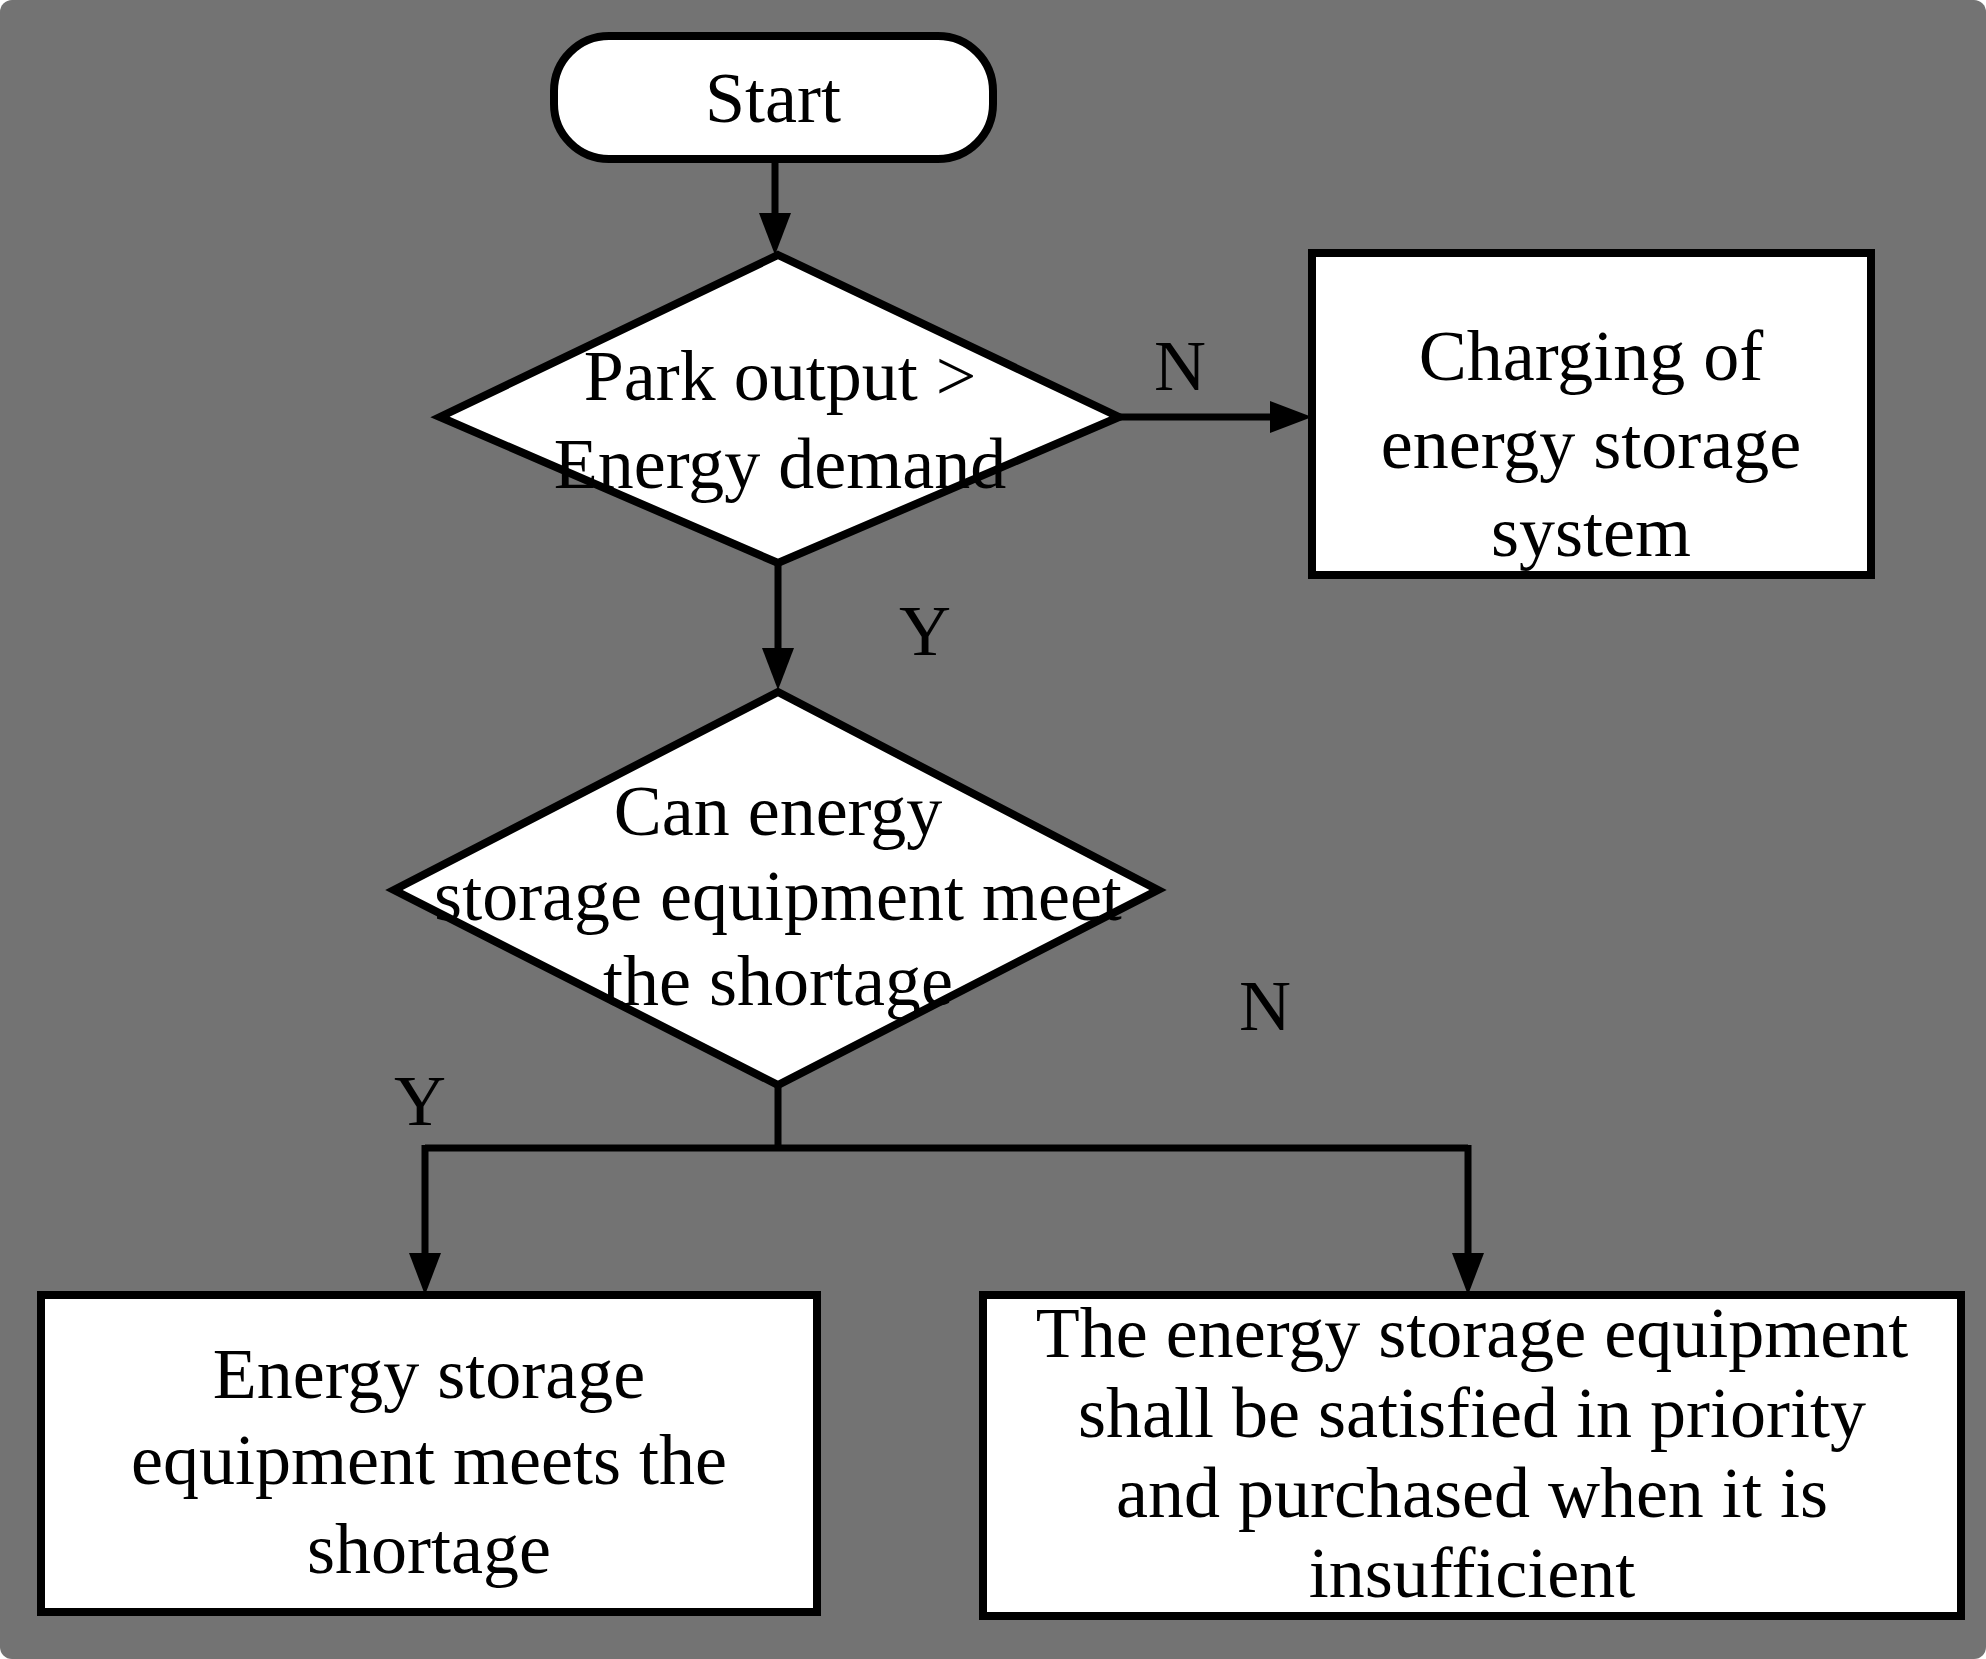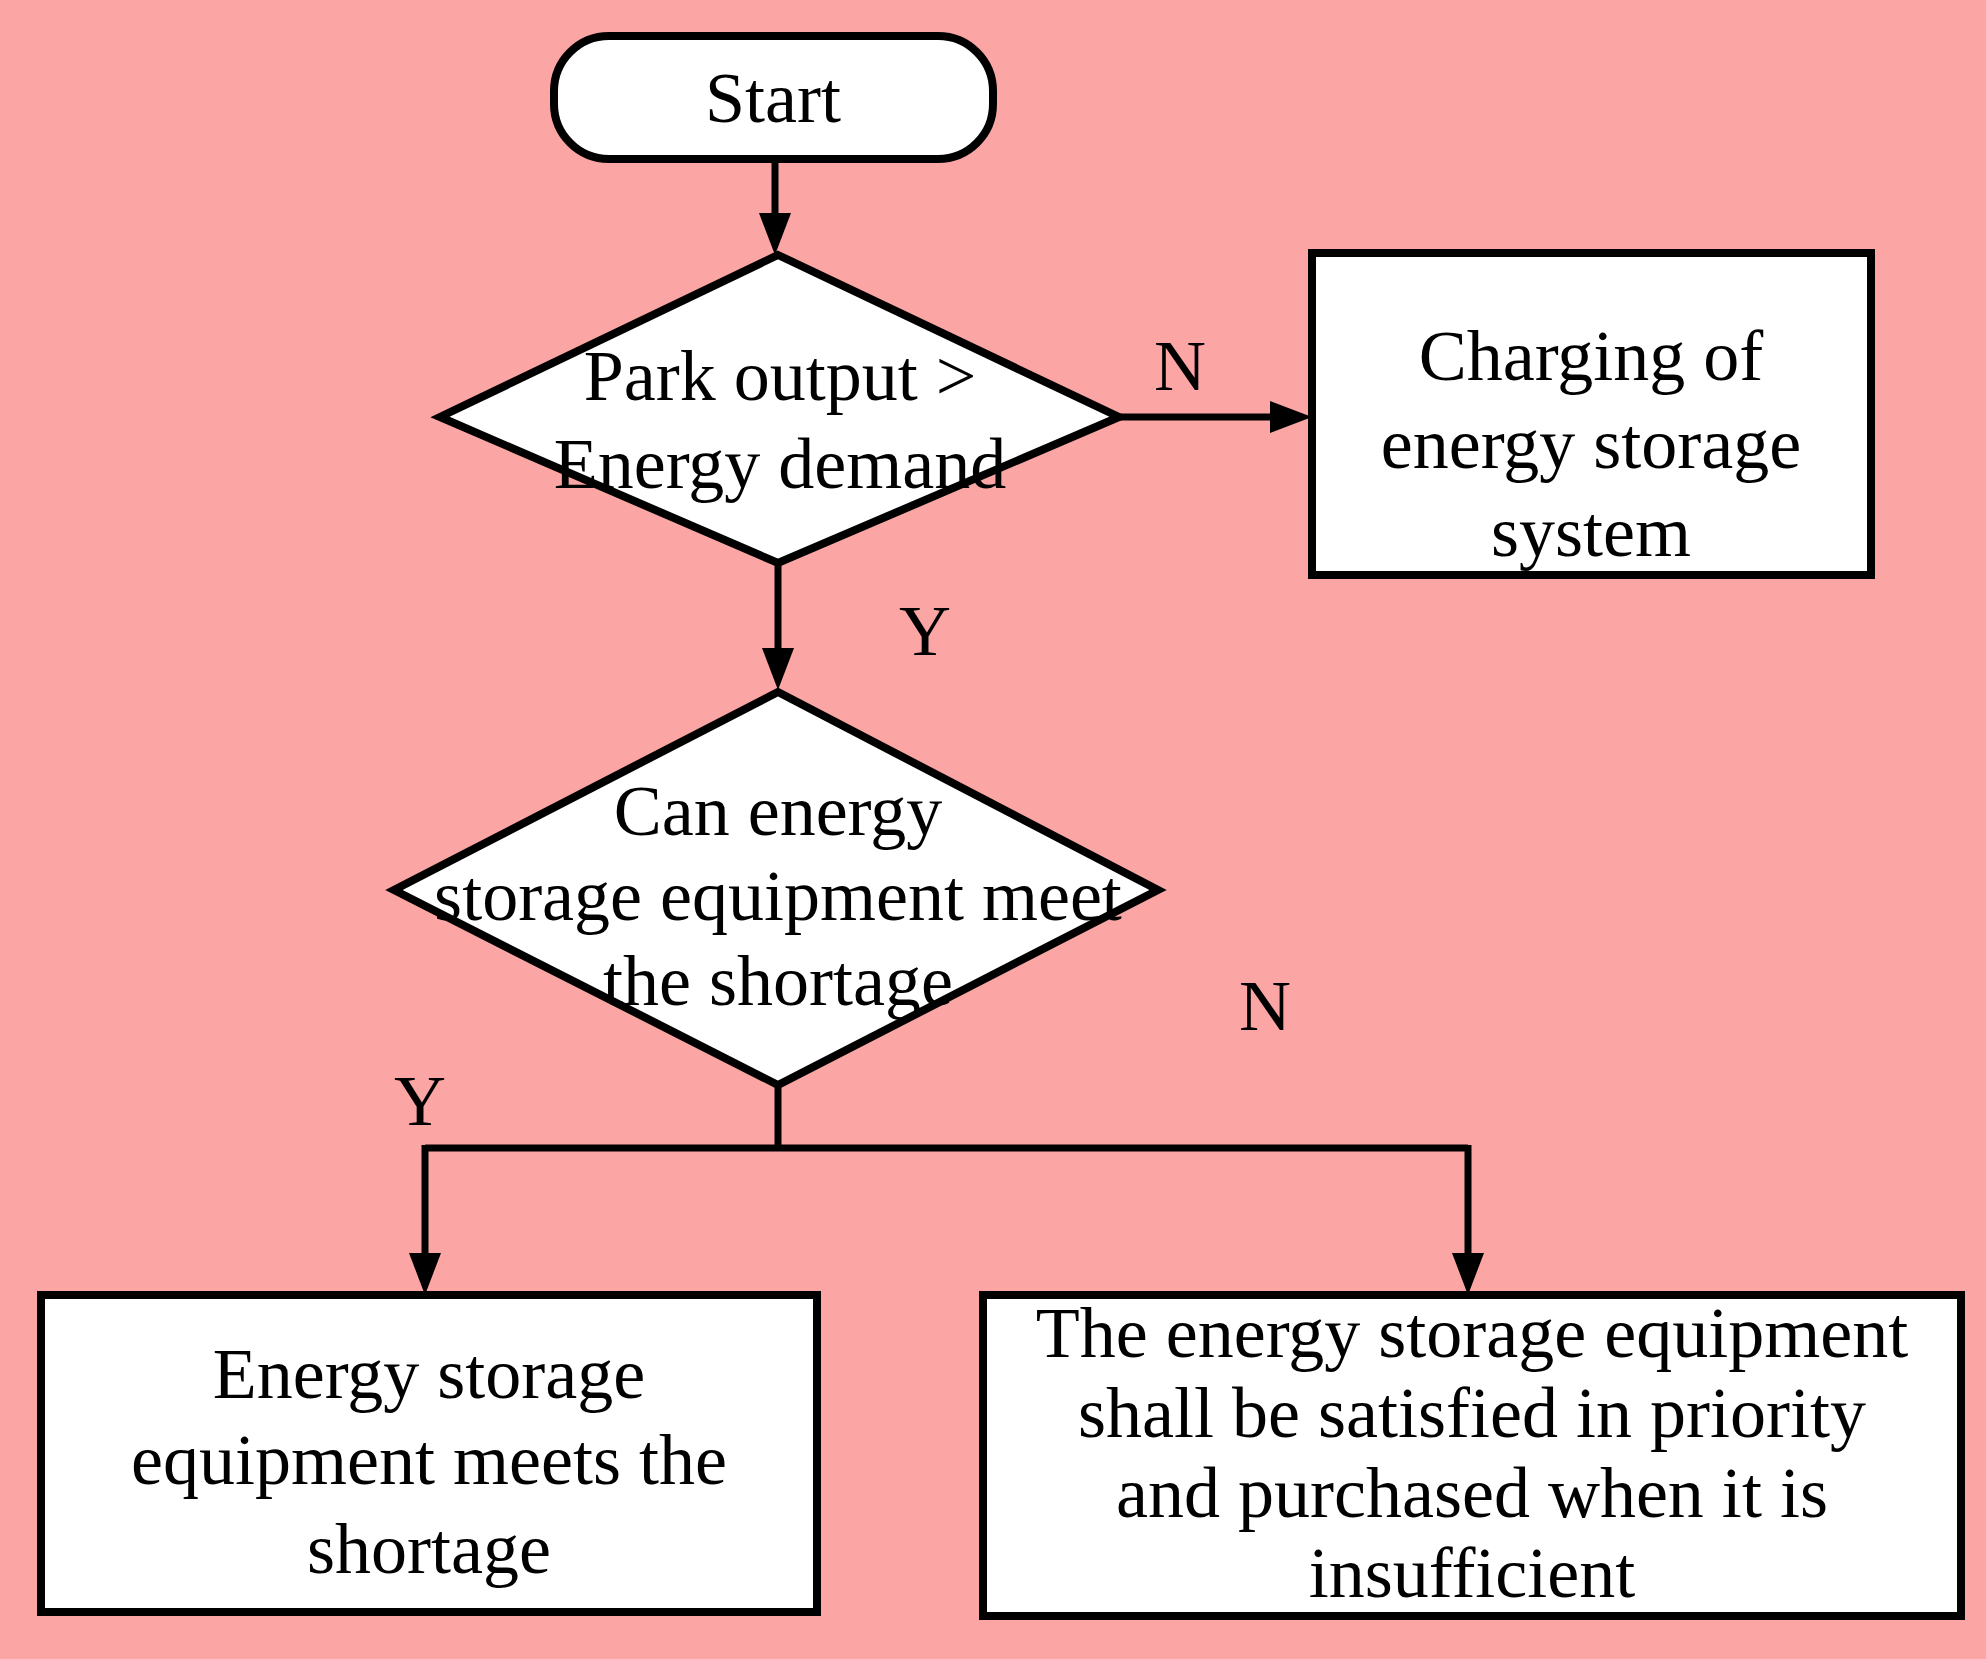--- a/index.html
+++ b/index.html
@@ -4,21 +4,22 @@
 <style>
   html, body {
     margin: 0;
     padding: 0;
     background: #ffffff;
   }
   .page {
     position: relative;
     width: 1986px;
     height: 1659px;
-    background: #fca5a5;
+    background: #737373;
+    border-radius: 12px;
   }
   svg { display: block; }
   .shape {
     fill: #ffffff;
     stroke: #000000;
     stroke-width: 8;
   }
   .connector {
     stroke: #000000;
     stroke-width: 7;

